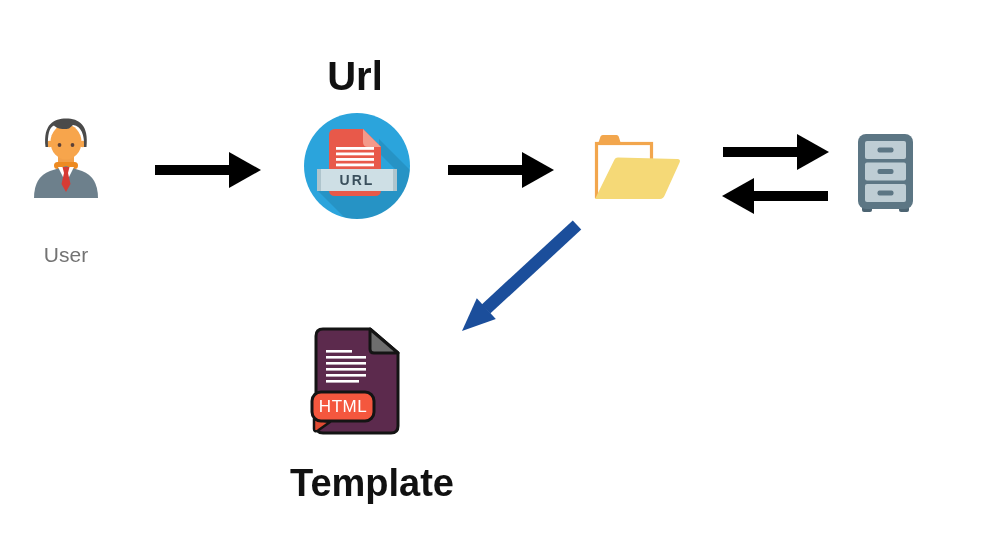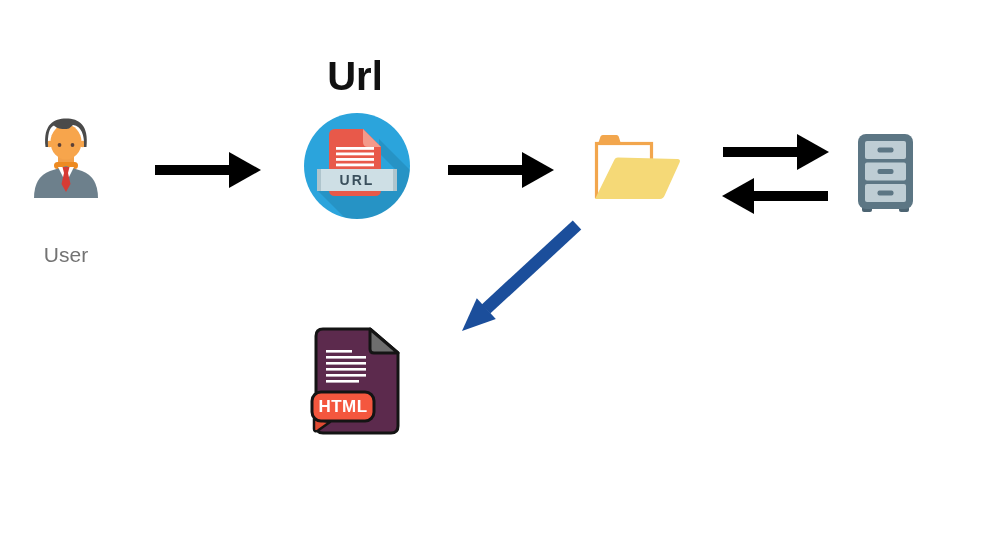--- a/index.html
+++ b/index.html
@@ -22,21 +22,21 @@
   .url-svg{left:303px;top:112px;width:108px;height:108px;}
   .url-badge{
     left:317px;top:169px;width:80px;height:22px;line-height:22px;
     text-align:center;font-weight:700;font-size:14px;color:#3A4F5C;letter-spacing:2px;
   }
   .folder-svg{left:590px;top:133px;width:92px;height:68px;}
   .cabinet-svg{left:857px;top:133px;width:57px;height:80px;}
   .template-svg{left:310px;top:326px;width:92px;height:112px;}
   .html-badge{
     left:312px;top:392px;width:62px;height:29px;line-height:29px;
-    text-align:center;font-weight:700;font-size:17px;color:#ffffff;letter-spacing:0.5px;
+    text-align:center;font-weight:400;font-size:17px;color:#ffffff;letter-spacing:0.5px;
   }
   .arrow{width:106px;height:40px;}
   .arrow-1{left:155px;top:150px;}
   .arrow-2{left:448px;top:150px;}
   .arrow-3{left:723px;top:132px;}
   .arrow-4{left:722px;top:176px;transform:scaleX(-1);}
   .arrow-blue{left:450px;top:215px;width:140px;height:125px;}
 </style>
 </head>
 <body>
@@ -129,14 +129,15 @@
     <rect x="16" y="24" width="26" height="2.6" fill="#fff"></rect>
     <rect x="16" y="30" width="40" height="2.6" fill="#fff"></rect>
     <rect x="16" y="36" width="40" height="2.6" fill="#fff"></rect>
     <rect x="16" y="42" width="40" height="2.6" fill="#fff"></rect>
     <rect x="16" y="48" width="40" height="2.6" fill="#fff"></rect>
     <rect x="16" y="54" width="33" height="2.6" fill="#fff"></rect>
     <path d="M4,93 L4,103 Q4,106.5 8,104.5 L20,96 Z" fill="#E04B33" stroke="#141414" stroke-width="2.5" stroke-linejoin="round"></path>
     <rect x="2" y="66" width="62" height="29" rx="9" fill="#F4573E" stroke="#141414" stroke-width="3"></rect>
   </svg>
   <div class="abs html-badge">HTML</div>
+  <div class="abs node-title template-title">Template</div>
 
 </div>
 
 </body></html>

